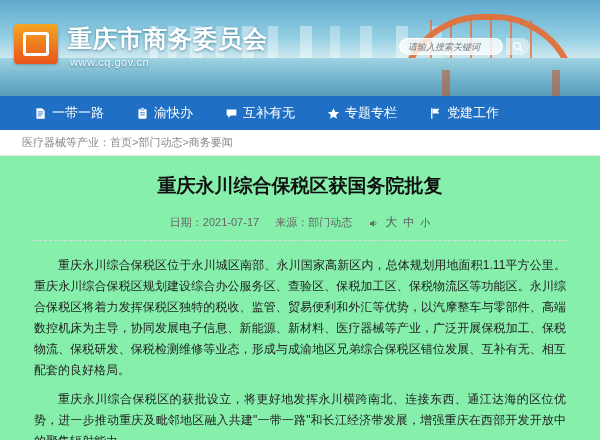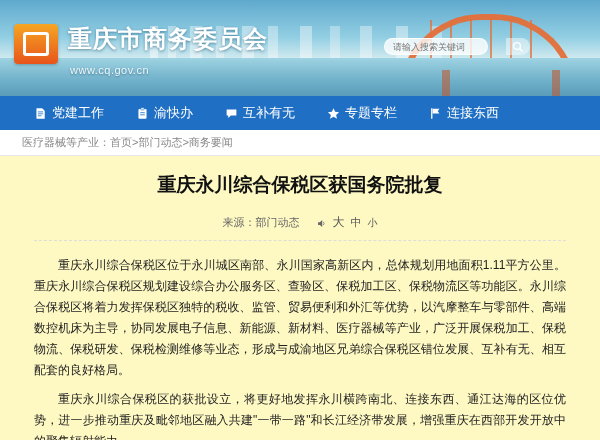--- a/index.html
+++ b/index.html
@@ -11,21 +11,21 @@
     width: 600px;
     height: 440px;
     font-family: "Liberation Sans", sans-serif;
     color: #333;
     overflow: hidden;
   }
   .page {
     position: relative;
     width: 600px;
     height: 440px;
-    background: #fef9c3;
+    background: #86efac;
   }
 
   
   .banner {
     position: relative;
     height: 96px;
     width: 100%;
     overflow: hidden;
     background: linear-gradient(180deg, #6fb7d8 0%, #8fcbe0 38%, #bfe0ea 60%, #7fb9cf 100%);
   }
@@ -116,38 +116,39 @@
     left: 68px; top: 23px;
     color: #ffffff;
     font-size: 24px;
     font-weight: bold;
     letter-spacing: 1px;
     text-shadow: 0 1px 3px rgba(0,60,90,.5);
     font-family: "Liberation Serif", "DejaVu Serif", serif;
   }
   .site-url {
     position: absolute;
-    left: 70px; top: 64px;
+    left: 70px; top: 56px;
     color: #f2f7fa;
     font-size: 11px;
     letter-spacing: .5px;
     text-shadow: 0 1px 2px rgba(0,60,90,.5);
   }
   .search-box {
     position: absolute;
-    right: 112px; top: 38px;
+    right: 97px; top: 38px;
     width: 104px; height: 17px;
     background: rgba(255,255,255,.78);
     border: 1px solid rgba(255,255,255,.9);
     border-radius: 9px;
     font-size: 9px;
     color: #777;
     line-height: 17px;
     padding: 0 8px;
     box-sizing: border-box;
+    font-style: italic;
   }
   .search-btn {
     position: absolute;
     right: 70px; top: 38px;
     width: 24px; height: 17px;
     background: rgba(255,255,255,.45);
     border-radius: 0 9px 9px 0;
   }
   .search-btn svg { position: absolute; left: 6px; top: 3px; }
 
@@ -193,21 +194,21 @@
   .article {
     padding: 16px 34px 0 34px;
     box-sizing: border-box;
   }
   .art-title {
     text-align: center;
     font-size: 19px;
     font-weight: bold;
     color: #111;
     line-height: 28px;
-    font-family: Liberation Mono, monospace;
+    font-family: Liberation Serif, serif;
   }
   .meta {
     margin-top: 14px;
     display: flex;
     align-items: center;
     justify-content: center;
     gap: 16px;
     font-size: 11px;
     color: #666;
     padding-bottom: 9px;
@@ -277,21 +278,21 @@
   <div class="nav">
 
 
     <div class="nav-item">
       <span class="nicon">
         <svg width="13" height="13" viewBox="0 0 16 16">
             <path d="M3 1.5h7l3.2 3.2v9.8H3z" fill="#ffffff"></path>
             <path d="M4.8 6h6.4M4.8 8.4h6.4M4.8 10.8h4.4" stroke="#1f6fc4" stroke-width="1"></path>
           </svg>
       </span>
-      <span>党建工作</span>
+      <span>一带一路</span>
     </div>
 
     <div class="nav-item">
       <span class="nicon">
         <svg width="13" height="13" viewBox="0 0 16 16">
             <rect x="3" y="2.5" width="10" height="12" rx="1.2" fill="#ffffff"></rect>
             <rect x="5.8" y="1" width="4.4" height="2.6" rx="1" fill="#ffffff" stroke="#1f6fc4" stroke-width=".8"></rect>
             <path d="M5.2 7h5.6M5.2 9.6h5.6" stroke="#1f6fc4" stroke-width="1"></path>
           </svg>
       </span>
@@ -316,33 +317,36 @@
       <span>专题专栏</span>
     </div>
 
     <div class="nav-item">
       <span class="nicon">
         <svg width="13" height="13" viewBox="0 0 16 16">
             <path d="M3.4 1.6v12.8" stroke="#ffffff" stroke-width="1.6"></path>
             <path d="M4.4 2.2h8.4l-2 2.9 2 2.9H4.4z" fill="#ffffff"></path>
           </svg>
       </span>
-      <span>连接东西</span>
+      <span>党建工作</span>
     </div>
   </div>
 
   <div class="crumb-wrap">
     <span class="crumb">医疗器械等产业：</span>
     <span class="crumb">首页&gt;部门动态&gt;商务要闻</span>
   </div>
 
   <div class="article">
     <div class="art-title">重庆永川综合保税区获国务院批复</div>
 
     <div class="meta">
+      <span>
+        <span>日期：</span><span>2021-07-17</span>
+      </span>
       <span>
         <span>来源：</span><span>部门动态</span>
       </span>
       <span class="fonts">
         <span class="speaker">
           <svg width="11" height="11" viewBox="0 0 16 16">
               <path d="M3 6h2.6L9 3v10L5.6 10H3z" fill="#666"></path>
               <path d="M10.6 5.6a3.4 3.4 0 0 1 0 4.8" fill="none" stroke="#666" stroke-width="1.1"></path>
             </svg>
         </span>

